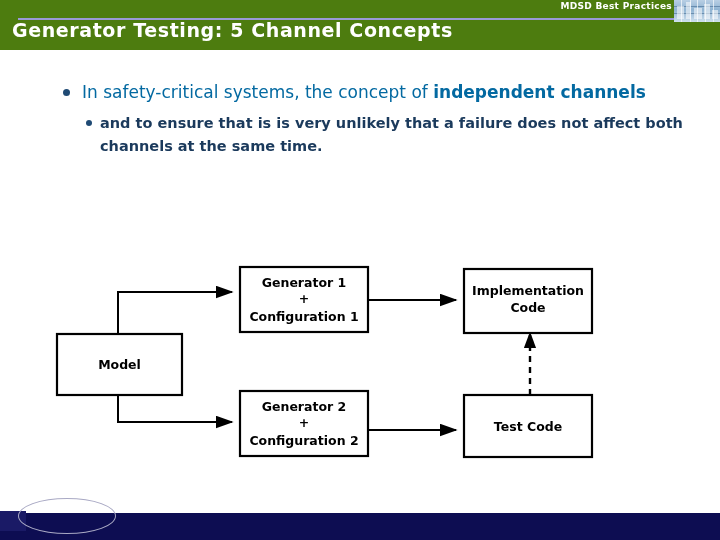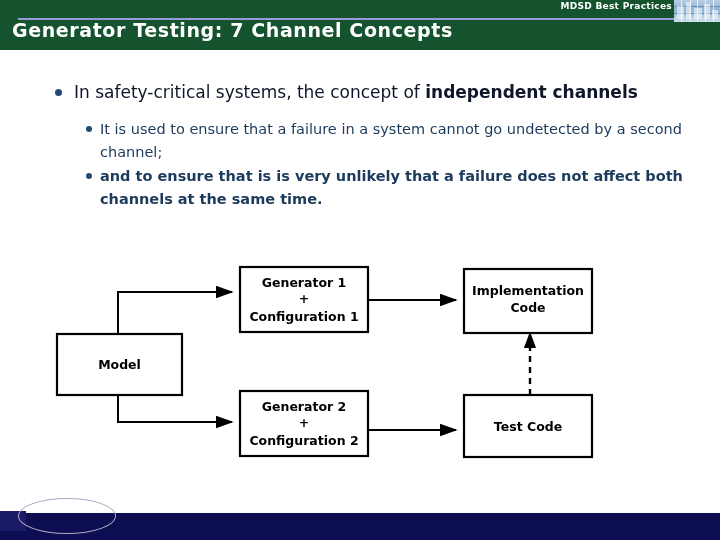--- a/index.html
+++ b/index.html
@@ -13,21 +13,21 @@
     position: relative;
     overflow: hidden;
     font-family: "DejaVu Sans", "Liberation Sans", sans-serif;
   }
 
   
   #header-bar {
     position: absolute;
     left: 0; top: 0;
     width: 720px; height: 50px;
-    background: #14532d;
+    background: #4d7c0f;
   }
   #header-kicker {
     position: absolute;
     right: 48px; top: 1px;
     font-size: 9px;
     font-weight: bold;
     color: #ffffff;
     letter-spacing: 0.3px;
     white-space: nowrap;
   }
@@ -73,23 +73,23 @@
   }
 
   
   #content {
     position: absolute;
     left: 0; top: 50px;
     width: 720px;
   }
   .bullet-l1 {
     position: relative;
-    margin: 0;
+    margin: 8px;
     padding: 0 20px 0 74px;
-    color: #0f172a;
+    color: #0369a1;
     font-size: 17px;
     line-height: 24px;
   }
   .bullet-l1 .dot {
     position: absolute;
     left: 55px; top: 9px;
     width: 7px; height: 7px;
     border-radius: 50%;
     background: #1f4a74;
   }
@@ -194,34 +194,30 @@
     <div class="strut" style="left:16px;"></div>
     <div class="strut" style="left:23px;"></div>
     <div class="strut" style="left:31px;"></div>
     <div class="strut" style="left:39px;"></div>
     <div class="tower" style="left:3px;  width:7px;  height:13px;"></div>
     <div class="tower" style="left:12px; width:5px;  height:17px;"></div>
     <div class="tower" style="left:20px; width:8px;  height:11px;"></div>
     <div class="tower" style="left:30px; width:6px;  height:15px;"></div>
     <div class="tower" style="left:38px; width:6px;  height:9px;"></div>
   </div>
-  <div id="slide-title">Generator Testing: 7 Channel Concepts</div>
+  <div id="slide-title">Generator Testing: 5 Channel Concepts</div>
 </div>
 
 <div id="content">
 
   <div class="bullet-l1" style="margin-top:30px;">
     <span class="dot"></span>
     <span>In safety-critical systems, the concept of </span><b>independent channels</b>
   </div>
 
-  <div class="bullet-l2" style="margin-top:14px;">
-    <span class="dot"></span>
-    <span>It is used to ensure that a failure in a system cannot go undetected by a second channel;</span>
-  </div>
 
   <div class="bullet-l2" style="margin-top:1px;font-weight:bold;">
     <span class="dot"></span>
     <span>and to ensure that is is very unlikely that a failure does not affect both channels at the same time.</span>
   </div>
 
 </div>
 
 <div id="diagram">
   <svg width="720" height="230" viewBox="0 0 720 230">

